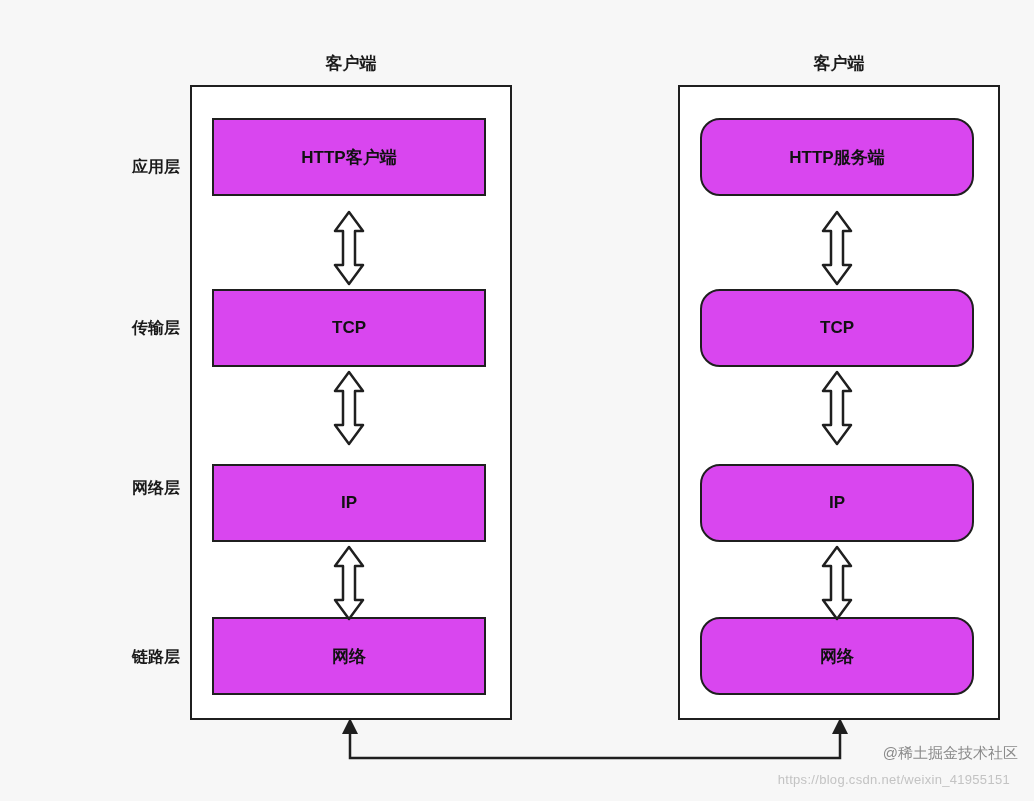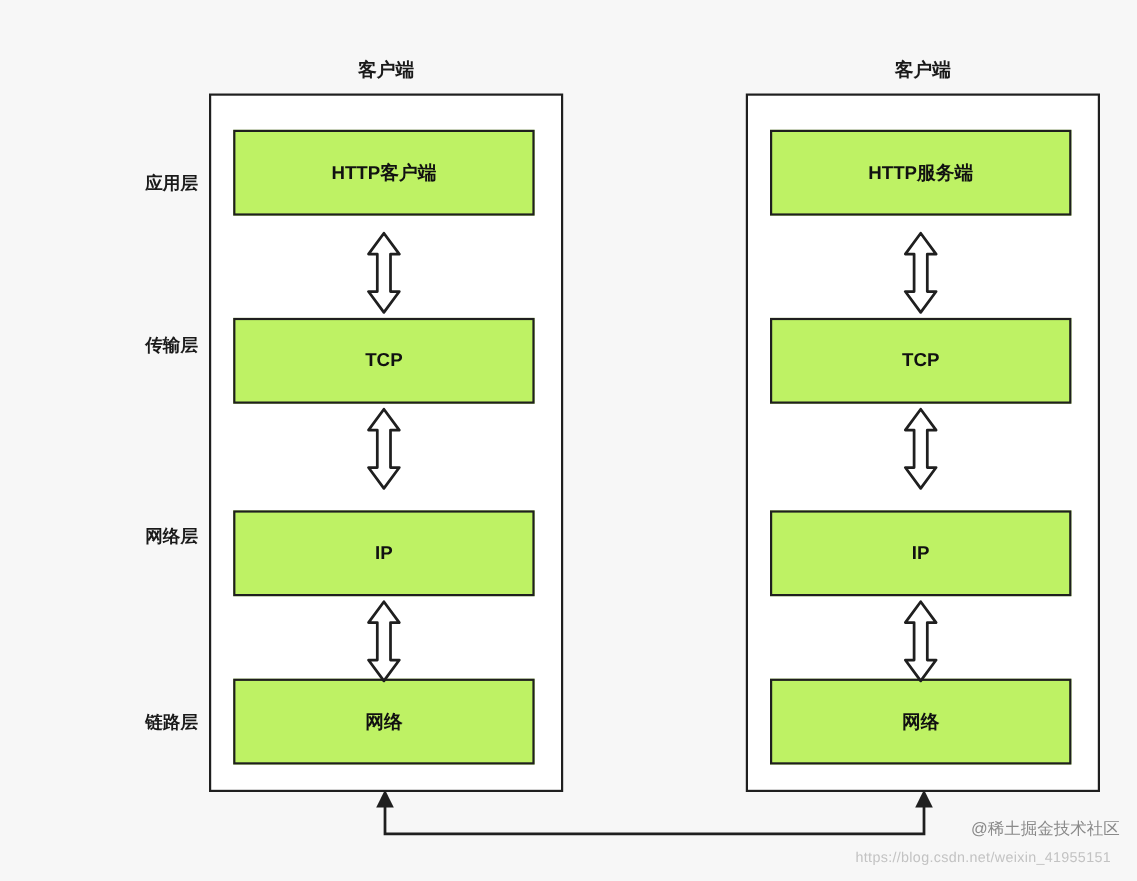--- a/index.html
+++ b/index.html
@@ -59,31 +59,31 @@
     text-align: right;
     white-space: nowrap;
   }
 
   
   .proto-box {
     position: absolute;
     width: 274px;
     height: 78px;
     border: 2px solid #1f1f1f;
-    background: #bef264;
+    background: #d946ef;
     box-sizing: border-box;
     display: flex;
     align-items: center;
     justify-content: center;
     font-size: 17px;
     font-weight: bold;
     color: #111;
   }
   .left-col  { left: 212px; }
-  .right-col { left: 700px; }
+  .right-col { left: 700px; border-radius: 20px; }
 
   
   .dbl-arrow {
     position: absolute;
     width: 44px;
     height: 78px;
   }
   .dbl-arrow svg { display: block; }
 
   
@@ -118,21 +118,21 @@
 </style>
 </head>
 <body>
 
 <div class="canvas">
 
   <div class="col-title" id="title-left">客户端</div>
   <div class="col-title" id="title-right">客户端</div>
 
   <div class="layer-label" style="top:157px">应用层</div>
-  <div class="layer-label" style="top:304px">传输层</div>
+  <div class="layer-label" style="top:318px">传输层</div>
   <div class="layer-label" style="top:478px">网络层</div>
   <div class="layer-label" style="top:647px">链路层</div>
 
   <div class="stack" id="stack-left"></div>
   <div class="stack" id="stack-right"></div>
 
   <div class="proto-box left-col" style="top:118px">HTTP客户端</div>
   <div class="proto-box left-col" style="top:289px">TCP</div>
   <div class="proto-box left-col" style="top:464px">IP</div>
   <div class="proto-box left-col" style="top:617px">网络</div>

